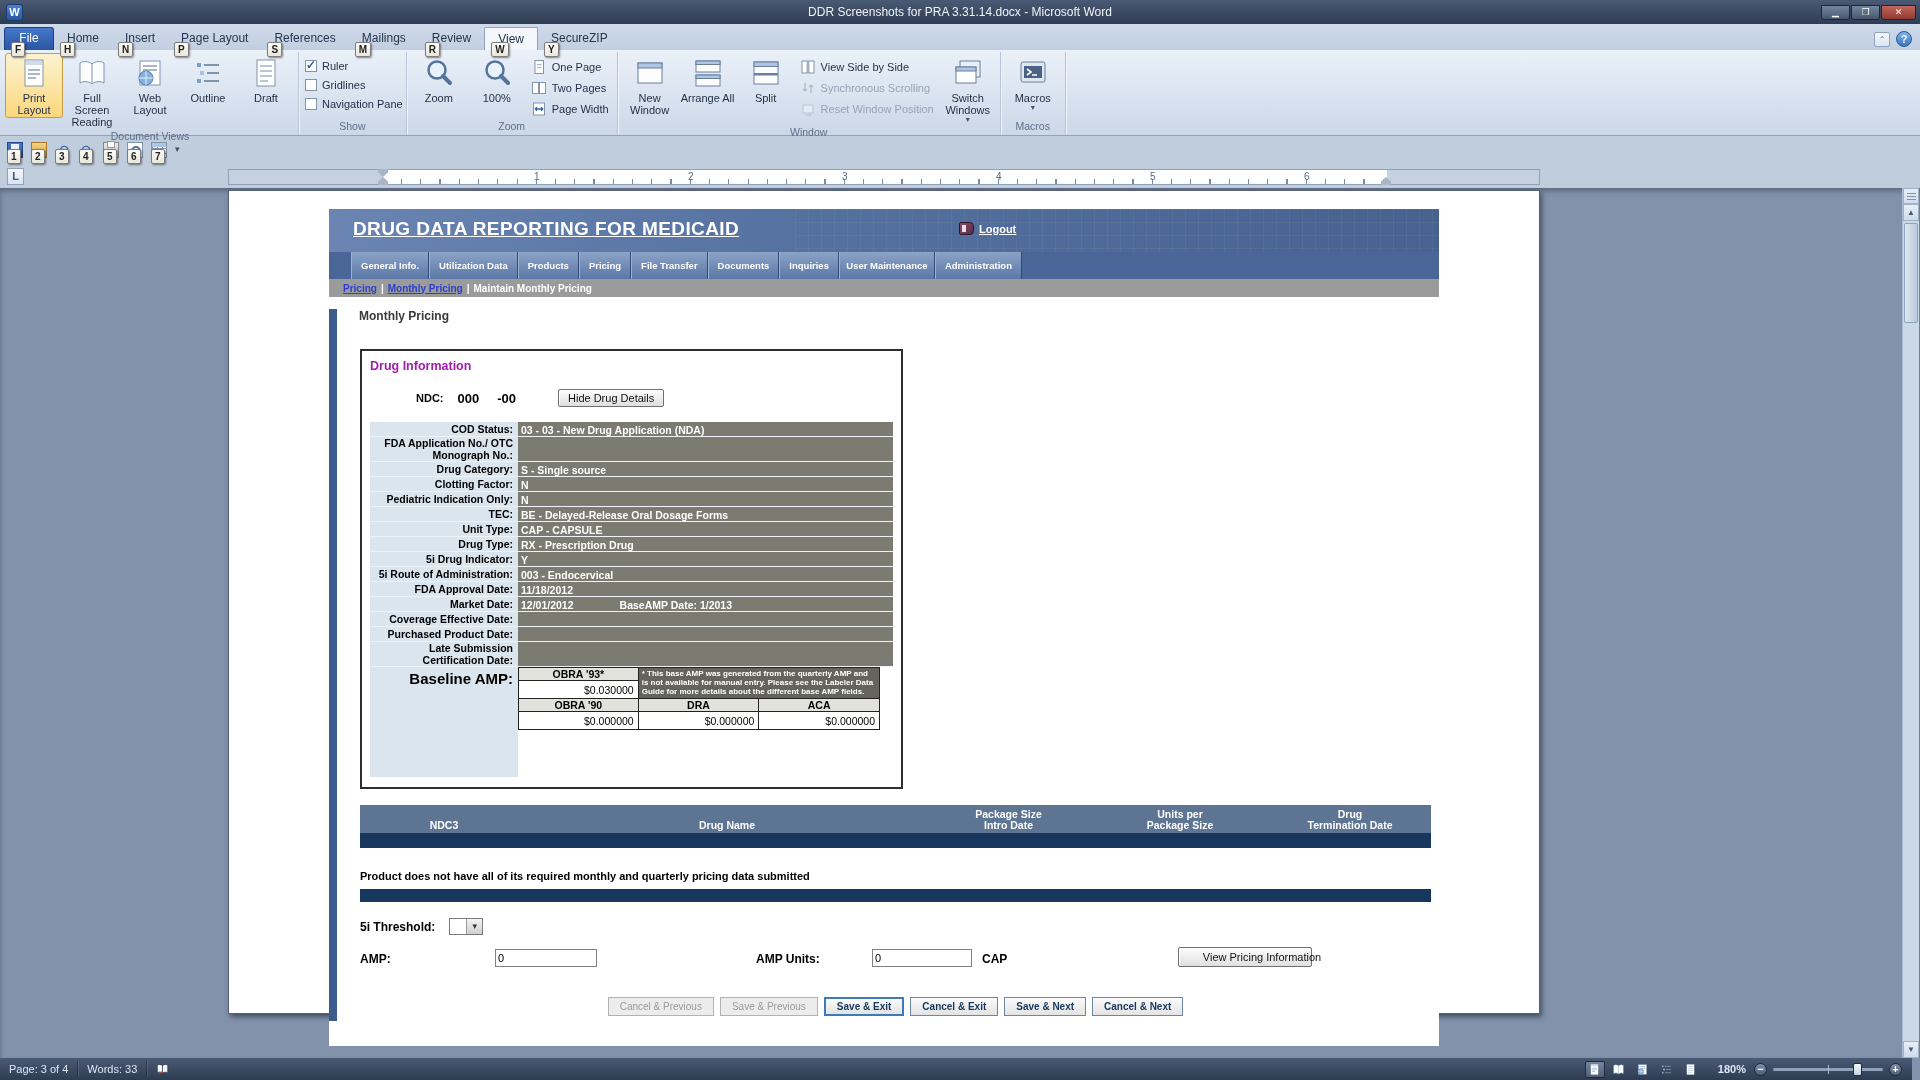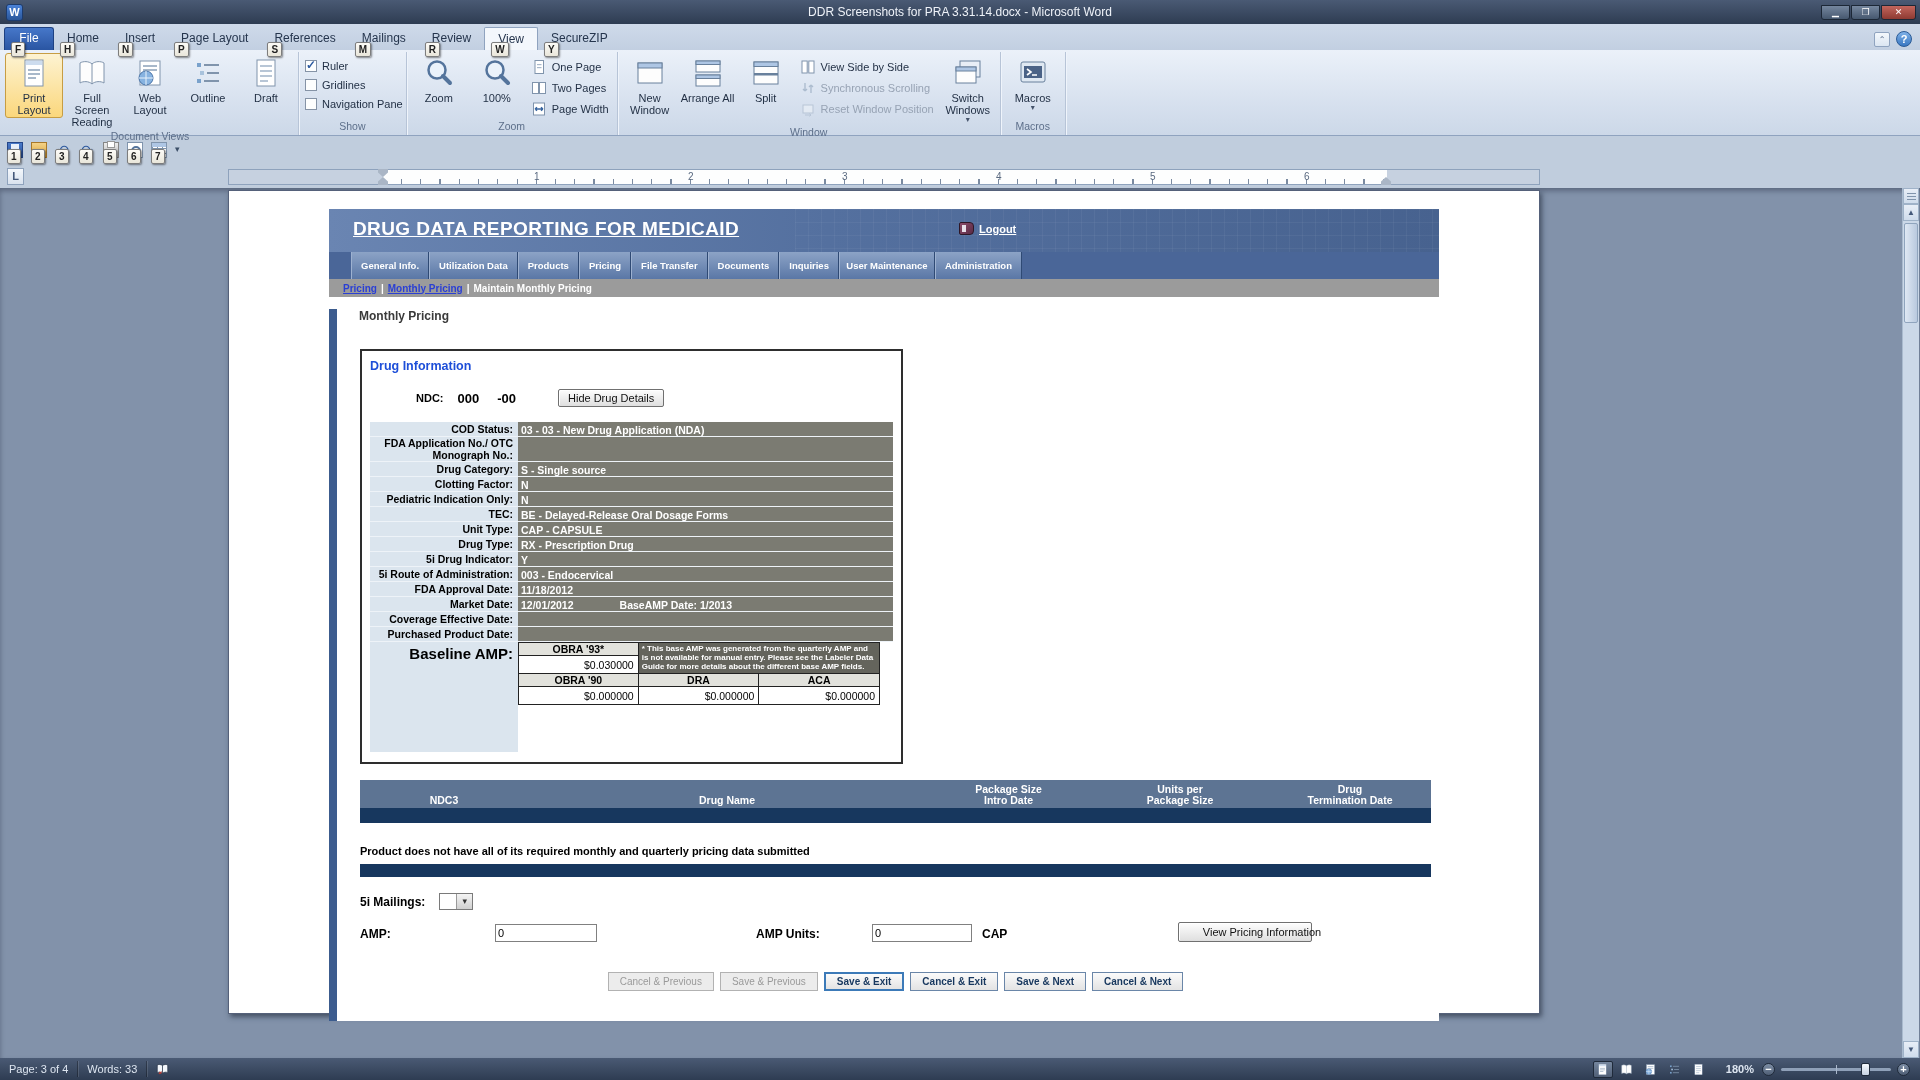--- a/index.html
+++ b/index.html
@@ -87,21 +87,21 @@
   
   .vscroll{position:absolute;right:1px;top:0;width:17px;bottom:0;background:#cbd8e8;border-left:1px solid #a9bace;}
   .sb-btn{position:absolute;left:0;right:0;height:17px;background:linear-gradient(#e8eef7,#cfdcec);border:1px solid #9fb2c8;text-align:center;color:#44597a;font-size:8px;line-height:15px;}
   .sb-toggle{top:0;height:16px;}
   .sb-toggle::after{content:"";display:inline-block;width:9px;height:7px;margin-top:4px;background:repeating-linear-gradient(#8094ac 0 1px,rgba(0,0,0,0) 1px 3px);}
   .sb-up{top:16px;}.sb-up::after{content:"▲";}
   .sb-down{bottom:0;}.sb-down::after{content:"▼";}
   .sb-thumb{position:absolute;left:1px;right:1px;top:35px;height:100px;background:linear-gradient(90deg,#dfe8f4,#b9c9de);border:1px solid #8fa4bd;border-radius:2px;}
 
   
-  .statusbar{position:absolute;bottom:0;left:0;right:0;height:22px;background:linear-gradient(#4a5a74,#2e3c52);color:#dde5f0;font-size:11px;display:flex;align-items:center;z-index:30;}
+  .statusbar{position:absolute;bottom:0;left:0;right:8px;height:22px;background:linear-gradient(#4a5a74,#2e3c52);color:#dde5f0;font-size:11px;display:flex;align-items:center;z-index:30;}
   .sb-item{padding:0 9px;height:100%;display:flex;align-items:center;gap:4px;}
   .sb-sep{width:1px;height:70%;background:rgba(0,0,0,.30);box-shadow:1px 0 0 rgba(255,255,255,.12);}
   .sb-spacer{flex:1;}
   .vb{width:20px;height:17px;display:flex;align-items:center;justify-content:center;border:1px solid transparent;border-radius:2px;}
   .vb.active{background:linear-gradient(#75869e,#505f76);border-color:#1f2a3a;}
   .zoom-label{padding:0 8px;font-weight:bold;}
   .zbtn{width:13px;height:13px;border-radius:50%;border:1px solid #1f2a3a;background:linear-gradient(#7e8fa6,#4e5d74);color:#fff;font-size:11px;line-height:11px;text-align:center;font-weight:bold;}
   .ztrack{position:relative;width:110px;height:3px;background:#8fa0b8;border-radius:2px;margin:0 6px;}
   .ztick{position:absolute;left:50%;top:-3px;width:1px;height:9px;background:#aab8cc;}
   .zthumb{position:absolute;left:80px;top:-5px;width:9px;height:13px;background:linear-gradient(#f5f8fc,#c7d3e3);border:1px solid #1f2a3a;border-radius:2px;}
@@ -120,21 +120,21 @@
   .ntab.wrap{width:96px;white-space:normal;padding:0 4px;}
   .app-breadcrumb{height:18px;background:#9b9b9b;display:flex;align-items:center;padding-left:14px;font-size:10px;font-weight:bold;gap:4px;}
   .bc-link{color:#2a3fd4;text-decoration:underline;}
   .bc-sep{color:#fff;}
   .bc-cur{color:#fff;}
   .app-body{position:relative;background:#fff;padding-bottom:30px;}
   .left-strip{position:absolute;left:0;top:0;width:8px;height:712px;background:#3c5c8e;}
   .mp-heading{margin:12px 0 0 30px;font-size:12px;font-weight:bold;color:#3a3a3a;}
 
   .drug-box{margin:26px 0 0 31px;width:543px;border:2px solid #2e2e2e;background:#fff;padding:6px 8px 10px;}
-  .db-title{font-size:12.5px;font-weight:bold;color:#1d4ed8;margin-top:2px;}
+  .db-title{font-size:12.5px;font-weight:bold;color:#a21caf;margin-top:2px;}
   .ndc-row{display:flex;align-items:center;margin:16px 0 0 46px;}
   .ndc-label{font-size:11px;font-weight:bold;}
   .ndc-val{font-size:13px;font-weight:bold;margin-left:14px;}
   .ndc-val2{font-size:13px;font-weight:bold;margin-left:18px;}
   .btn3d{display:inline-flex;align-items:center;justify-content:center;background:linear-gradient(#fdfdfd,#dfdfdf);border:1px solid #707070;border-radius:2px;box-shadow:inset 1px 1px 0 #fff;font-size:11px;color:#111;padding:2px 9px;white-space:nowrap;}
   .ndc-row .btn3d{margin-left:42px;}
   .drug-fields{margin-top:15px;}
   .dfrow{display:flex;min-height:15px;border-bottom:1px solid #eef3f8;}
   .dfrow.tall{min-height:24px;}
   .dfl{width:148px;background:#dbe5ee;text-align:right;padding:1px 5px 0 2px;font-size:10.5px;font-weight:bold;color:#000;line-height:11.5px;display:flex;flex-direction:column;justify-content:center;align-items:flex-end;}
@@ -655,20 +655,26 @@
                   </div>
                 </div>
                 <div class="dfrow">
                   <div class="dfl">Coverage Effective Date:</div>
                   <div class="dfv">
                     <span></span>
                   </div>
                 </div>
                 <div class="dfrow">
                   <div class="dfl">Purchased Product Date:</div>
+                  <div class="dfv">
+                    <span></span>
+                  </div>
+                </div>
+                <div class="dfrow tall">
+                  <div class="dfl">Late Submission Certification Date:</div>
                   <div class="dfv">
                     <span></span>
                   </div>
                 </div>
               </div>
             <div class="baseline-row">
               <div class="bl-label">Baseline AMP:</div>
               <div class="bl-wrap">
                 <table class="bl-table">
                   <colgroup>
@@ -712,21 +718,21 @@
 Termination Date</div>
               </div>
           </div>
           <div class="navybar"></div>
 
           <div class="warning-text">Product does not have all of its required monthly and quarterly pricing data submitted</div>
           <div class="navybar thin nb2"></div>
 
 
           <div class="threshold-row">
-            <span class="flabel">5i Mailings:</span>
+            <span class="flabel">5i Threshold:</span>
             <span class="sel3d"></span>
           </div>
 
           <div class="amp-row">
             <span class="flabel" style="left:0">AMP:</span>
             <input class="tinput" style="left: 135px; width: 102px;" value="0">
             <span class="flabel" style="left:396px">AMP Units:</span>
             <input class="tinput" style="left: 512px; width: 100px;" value="0">
             <span class="flabel" style="left:622px">CAP</span>
             <span class="btn3d vpb" style="left:818px">View Pricing Information</span>

